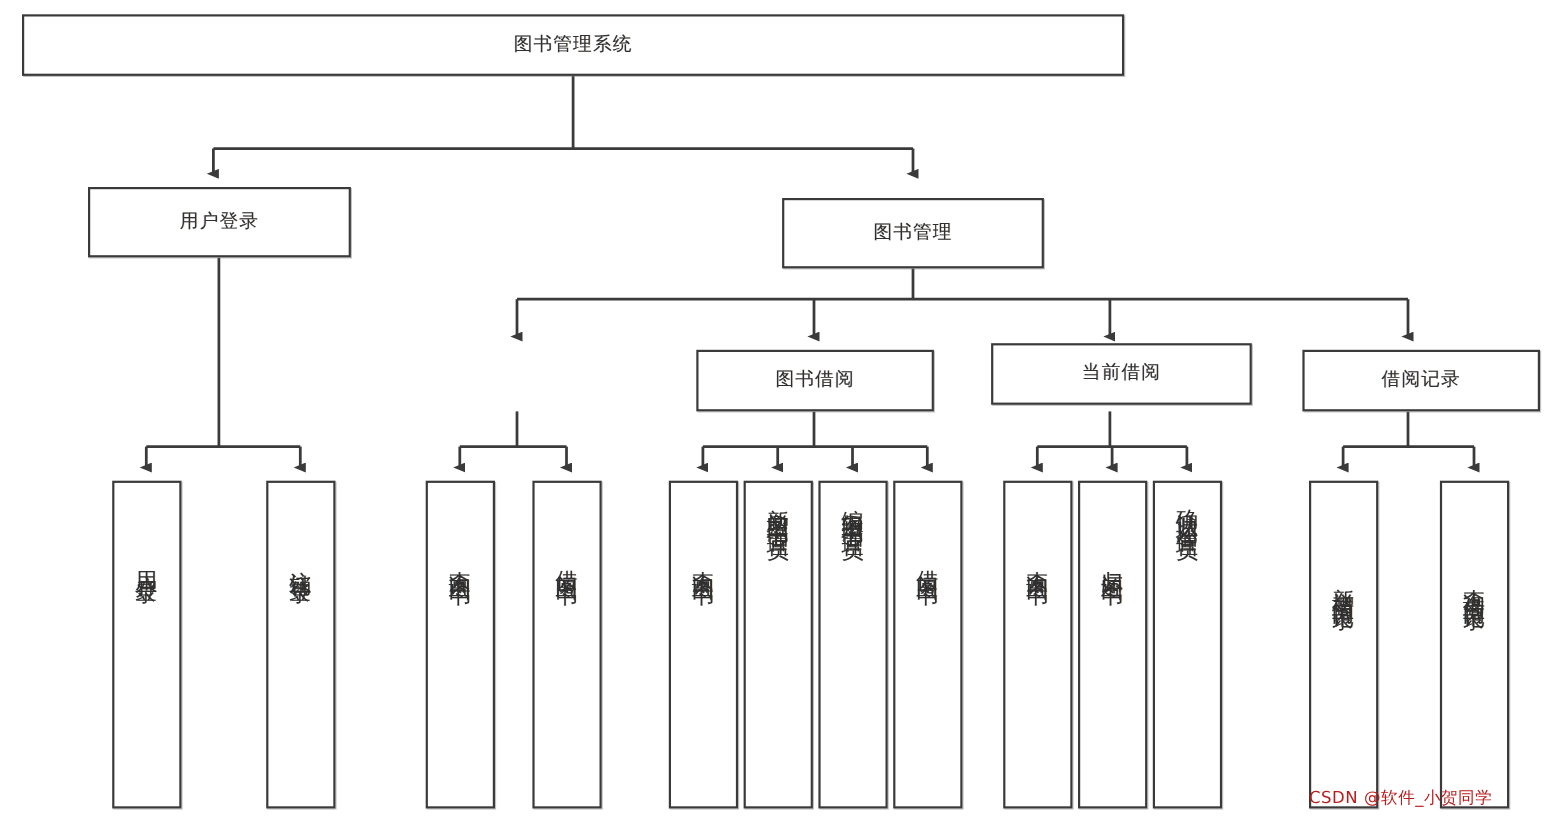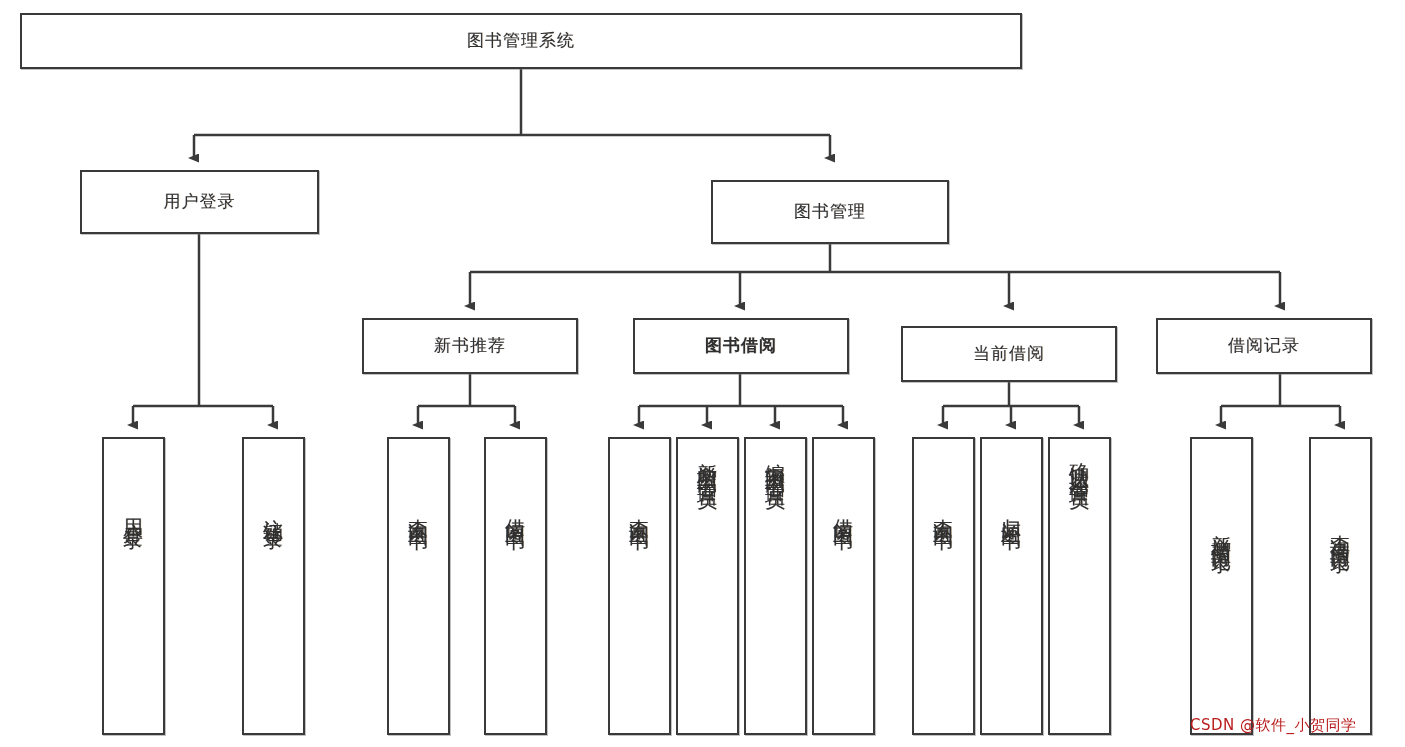--- a/index.html
+++ b/index.html
@@ -124,30 +124,27 @@
     <span class="label">图书管理系统</span>
   </div>
 
   <div class="node" style="left:80px; top:170px; width:239px; height:64px;">
     <span class="label">用户登录</span>
   </div>
   <div class="node" style="left:711px; top:180px; width:238px; height:64px;">
     <span class="label">图书管理</span>
   </div>
 
-  <div class="node" style="left:362px; top:318px; width:216px; height:56px;">
-    <span class="label">新书推荐</span>
-  </div>
-  <div class="node" style="left:633px; top:318px; width:216px; height:56px;font-weight:bold;">
+  <div class="node" style="left:633px; top:318px; width:216px; height:56px;">
     <span class="label">图书借阅</span>
   </div>
-  <div class="node" style="left:901px; top:326px; width:216px; height:56px;align-items:center;">
+  <div class="node" style="left:901px; top:312px; width:237px; height:56px;align-items:center;">
     <span class="label">当前借阅</span>
   </div>
-  <div class="node" style="left:1156px; top:318px; width:216px; height:56px;">
+  <div class="node" style="left:1184px; top:318px; width:216px; height:56px;">
     <span class="label">借阅记录</span>
   </div>
 
   <div class="node leaf mid" style="left:102px; top:437px; width:63px; height:298px;">
     <span class="label">用户登录</span>
   </div>
   <div class="node leaf mid" style="left:242px; top:437px; width:63px; height:298px;">
     <span class="label">注销登录</span>
   </div>
 

